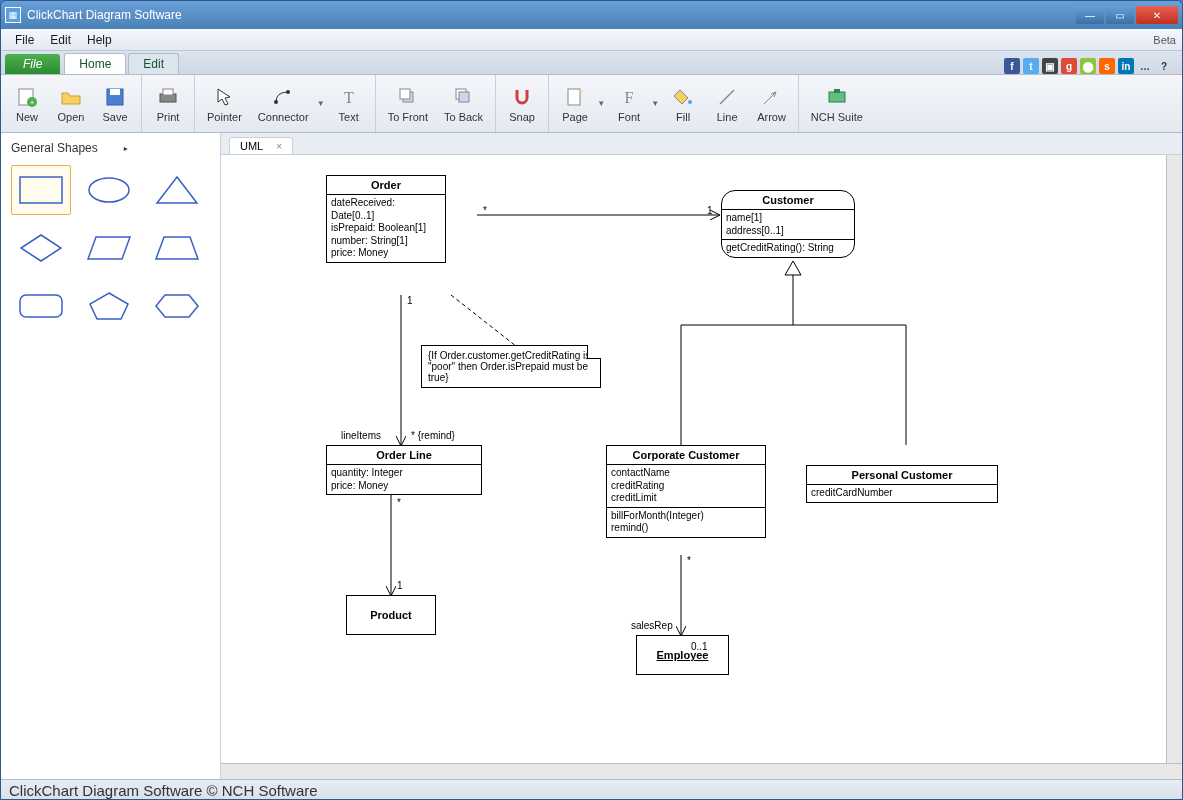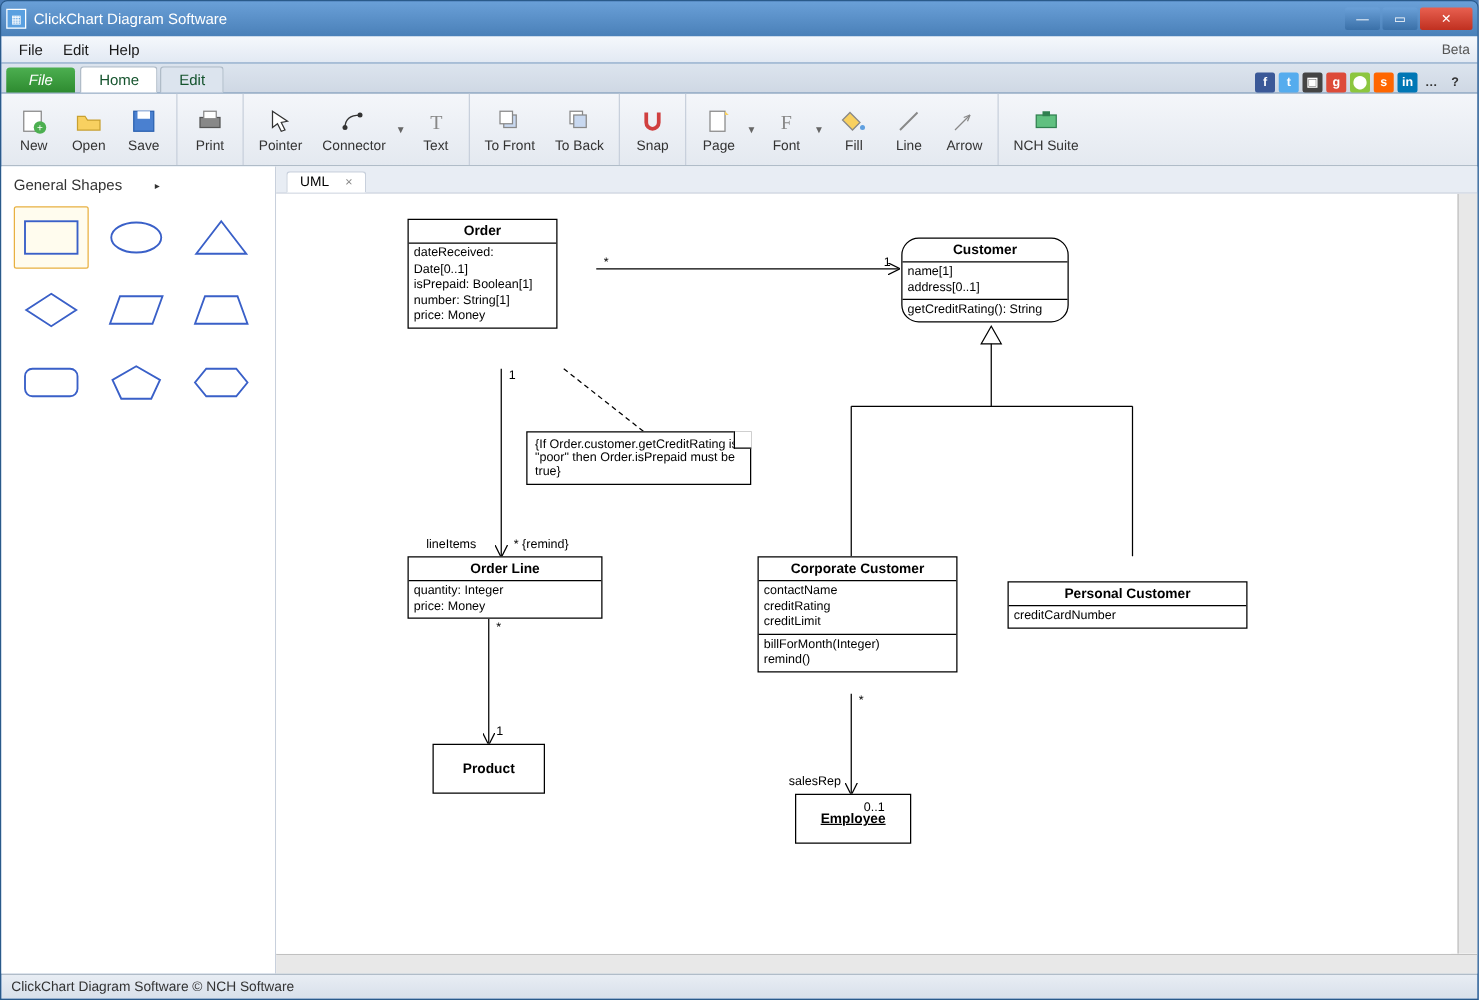--- a/index.html
+++ b/index.html
@@ -48,21 +48,21 @@
 .uml-class .uml-name { border-bottom:1px solid #000; text-align:center; padding:3px 4px; font-weight:bold; font-size:11px;}
 .uml-class .uml-sec { border-bottom:1px solid #000; padding:2px 4px; line-height:1.25;}
 .uml-class .uml-sec:last-child { border-bottom:none;}
 .uml-box { position:absolute; border:1.5px solid #000; background:#fff; text-align:center; font-weight:bold; font-size:11px; display:flex; align-items:center; justify-content:center;}
 .note { position:absolute; border:1px solid #000; background:#fff; padding:4px 6px; font-size:10px; width:180px;}
 .note .fold { position:absolute; top:-1px; right:-1px; width:14px; height:14px; border-left:1px solid #000; border-bottom:1px solid #000; background:#fff;}
 .conn-label { position:absolute; font-size:10px; color:#000; background:transparent;}
 svg.connectors { position:absolute; top:0; left:0; width:100%; height:100%; pointer-events:none;}
 .hscroll { height:16px; background:#e8e8e8; border-top:1px solid #c0c0c0;}
 .vscroll { position:absolute; right:0; top:0; width:16px; height:100%; background:#e8e8e8; border-left:1px solid #c0c0c0;}
-.statusbar { height: 20px; background: linear-gradient(#e8edf4,#d8e0ea); display:flex; align-items:center; padding:0 8px; font-size:11px; color:#333; border-top:1px solid #b0bcc8;}
+.statusbar { height: 20px; background: linear-gradient(#e8edf4,#d8e0ea); display:flex; align-items:flex-end; padding:0 8px; font-size:15px; color:#333; border-top:1px solid #b0bcc8;}
 </style>
 </head>
 <body>
 
 <div class="window">
   <div class="titlebar">
     <div class="app-icon">▦</div>
     <div class="title">ClickChart Diagram Software</div>
     <div class="win-btns">
       <div class="win-btn win-min">—</div>

